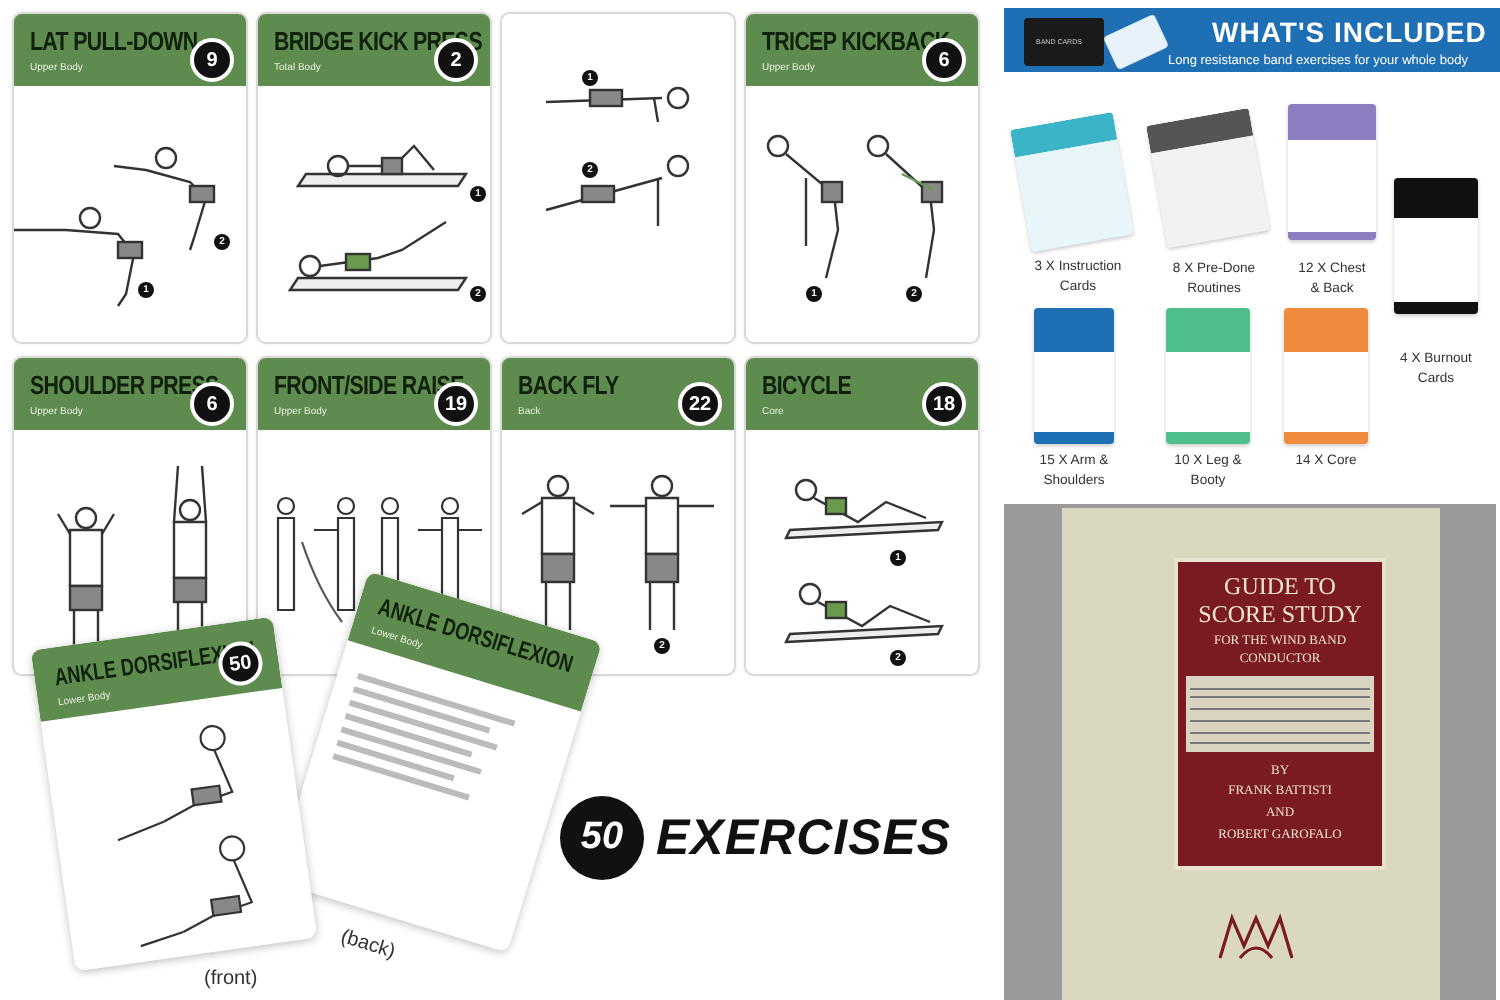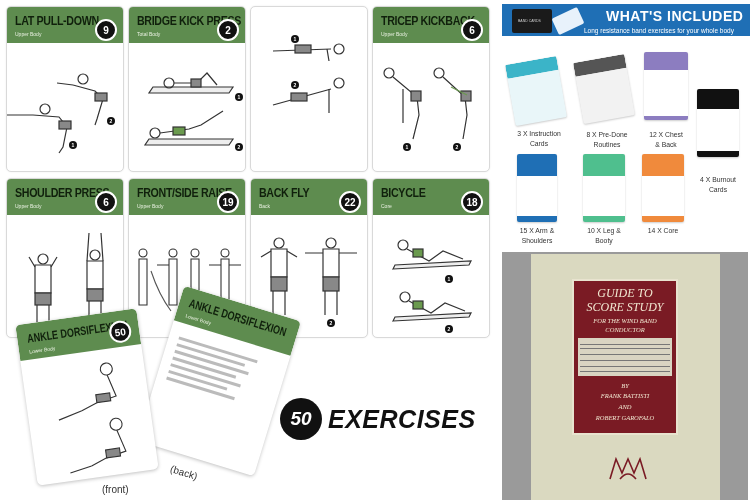--- a/index.html
+++ b/index.html
@@ -56,21 +56,21 @@
   .inc-sub { position: absolute; left: 82px; top: 23px; color: #fff; font-size: 6.5px; }
   .pack-black { position: absolute; left: 10px; top: 5px; width: 40px; height: 24px; background: #1a1a1a; border-radius: 2px; }
   .pack-black span { position:absolute; left: 6px; top: 10px; font-size: 3.5px; color: #ccc; }
   .pack-card { position: absolute; left: 52px; top: 8px; width: 28px; height: 18px; background: #e8f2fb; transform: rotate(-25deg); border-radius: 2px; }
   .mini { position: absolute; border-radius: 2px; box-shadow: 0 1px 2px rgba(0,0,0,0.2); }
   .inc-label { position: absolute; font-size: 6.8px; color: #333; text-align: center; line-height: 10px; }
 
   
   .book-bg { position: absolute; left: 502px; top: 252px; width: 246px; height: 248px; background: #9a9a9a; }
   .book { position: absolute; left: 531px; top: 254px; width: 189px; height: 246px; background: #dad9c0; }
-  .book-panel { position: absolute; left: 572px; top: 279px; width: 106px; height: 156px; background: #7a1b24; border: 2px solid #e8e3cf; font-style: italic; }
+  .book-panel { position: absolute; left: 587px; top: 279px; width: 106px; height: 156px; background: #7a1b24; border: 2px solid #e8e3cf; }
   .bt { position: absolute; width: 100%; text-align: center; color: #f1e6d0; font-family: "Liberation Serif", serif; }
   .score { position: absolute; left: 4px; top: 57px; width: 94px; height: 38px; background: #d9d4c2; }
   .score i { position: absolute; left: 2px; right: 2px; height: 1px; background: #777; }
   .mma { position: absolute; left: 606px; top: 455px; width: 44px; height: 26px; }
 </style>
 </head>
 <body>
 
 <div class="card" style="left:6px;top:6px;height:166px;">
   <div class="head">

